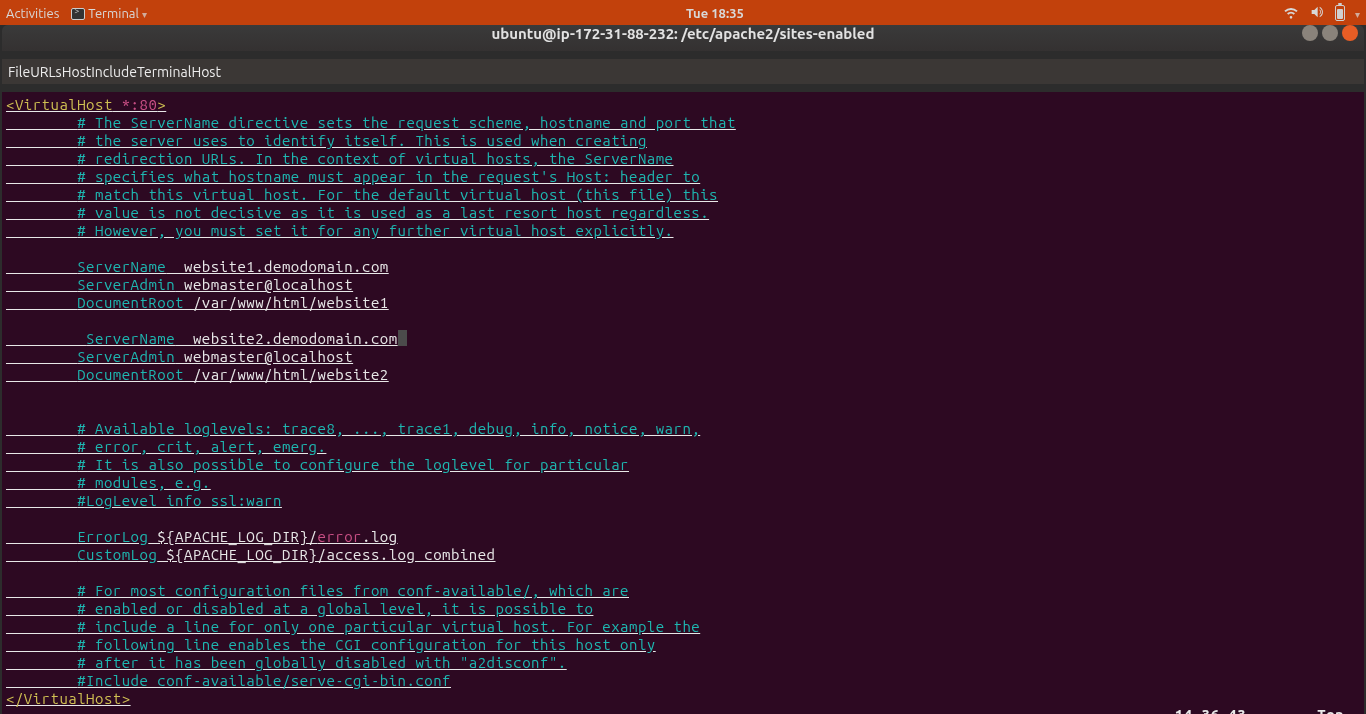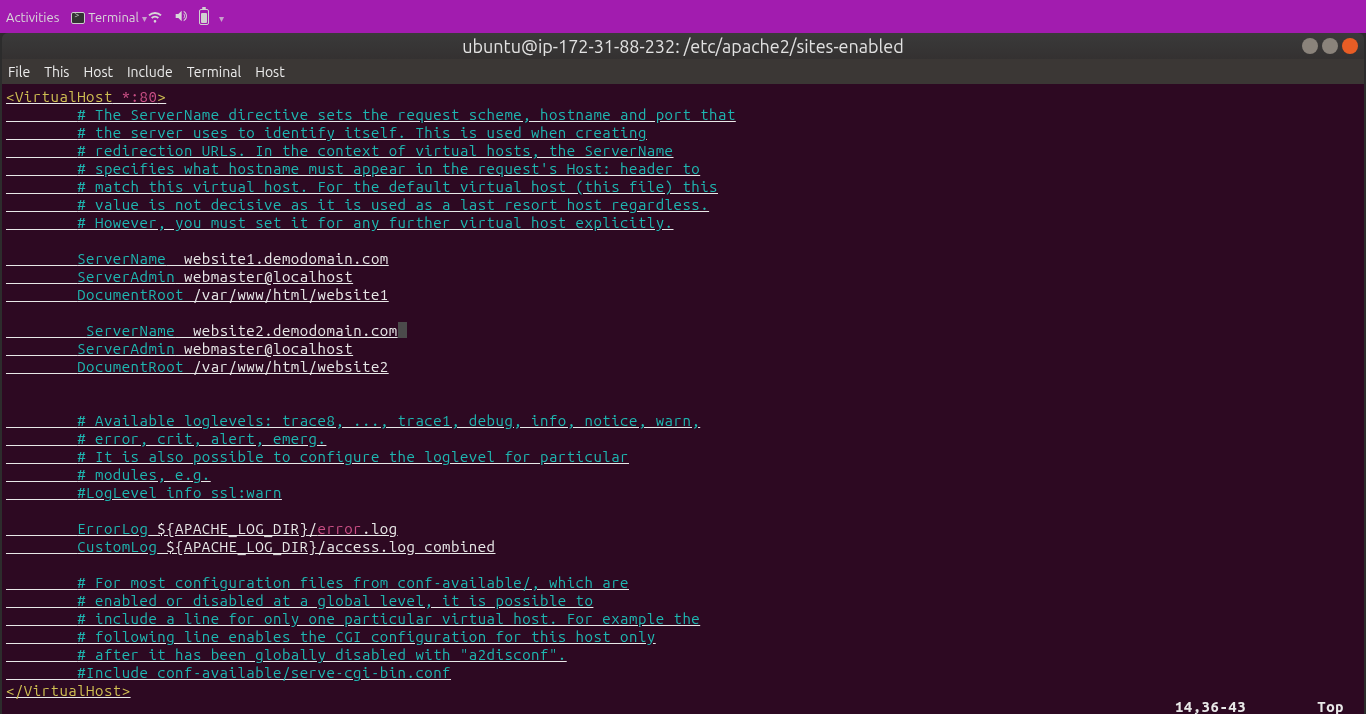--- a/index.html
+++ b/index.html
@@ -6,22 +6,22 @@
   body {
     width: 1366px;
     height: 714px;
     background: #2c2c2c;
     font-family: "Ubuntu", "DejaVu Sans", sans-serif;
     overflow: hidden;
     color: #ddd;
   }
   
   .topbar {
-    height: 33px;
-    background: #a21caf;
+    height: 25px;
+    background: #c2410c;
     display: flex;
     align-items: center;
     padding: 0 6px;
     font-size: 13px;
     color: #d8d8d8;
   }
   .topbar-left { display: flex; align-items: center; gap: 12px; }
   .topbar-center { flex: 1; text-align: center; font-weight: bold;}
   .topbar-right { display: flex; align-items: center; gap: 10px; }
   .dropdown-caret::after { content: " ▾"; font-size: 10px; opacity: .7;}
@@ -42,24 +42,23 @@
   }
   .battery::after {
     content:""; position:absolute; bottom:1px; left:1px; right:1px; height:10px;
     background:#d0d0d0; border-radius:1px;
   }
   
   .titlebar {
     height: 26px;
     background: linear-gradient(#3a3a3a,#343131);
     display: flex;
-    align-items: center;
     color: #e2e2e2;
-    font-size: 18px;
-    font-weight: normal;
+    font-size: 15px;
+    font-weight: bold;
     position: relative;
     border-top-left-radius:6px;
     border-top-right-radius:6px;
     margin: 0 2px;
   }
   .titlebar-title { flex:1; text-align:center; }
   .win-buttons { position:absolute; right:6px; display:flex; gap:4px;}
   .win-btn {
     width:16px; height:16px; border-radius:50%;
     display:flex; align-items:center; justify-content:center;
@@ -67,24 +66,23 @@
   }
   .win-min { background:#8a837b;}
   .win-max { background:#8a837b;}
   .win-close { background:#e85d25;}
   
   .menubar {
     height: 25px;
     background: #3b3735;
     display: flex; align-items:center;
     padding: 0 6px;
-    gap: 14px;
     font-size: 14px;
     color: #ececec;
-    margin: 0 2px;
+    margin: 8px 2px;
   }
   
   .term {
     background: #2d0922;
     margin: 0 2px;
     height: calc(714px - 27px - 26px - 25px);
     padding: 4px 4px;
     font-family: "Ubuntu Mono","DejaVu Sans Mono",monospace;
     font-size: 15px;
     line-height: 18px;
@@ -114,20 +112,21 @@
 <body>
 
 <div class="topbar">
   <div class="topbar-left">
     <span>Activities</span>
     <span class="dropdown-caret">
       <span class="term-icon"></span>
       <span>Terminal</span>
     </span>
   </div>
+  <div class="topbar-center">Tue 18:35</div>
   <div class="topbar-right">
     <span class="sys-icon"><svg viewBox="0 0 24 24">
           <path d="M12 18a2 2 0 100 4 2 2 0 000-4zm-6-4a9 9 0 0112 0l-2 2a6 6 0 00-8 0zM2 10a15 15 0 0120 0l-2 2a12 12 0 00-16 0z"></path>
         </svg></span>
     <span class="sys-icon"><svg viewBox="0 0 24 24">
           <path d="M4 9v6h4l5 5V4L8 9H4zm12-1a5 5 0 010 8v-2a3 3 0 000-4V8zm0-4a9 9 0 010 16v-2a7 7 0 000-12V4z"></path>
         </svg></span>
     <span class="battery"></span>
     <span class="sys-icon dropdown-caret"></span>
   </div>
@@ -137,21 +136,21 @@
   <div class="titlebar-title">ubuntu@ip-172-31-88-232: /etc/apache2/sites-enabled</div>
   <div class="win-buttons">
     <div class="win-btn win-min"></div>
     <div class="win-btn win-max"></div>
     <div class="win-btn win-close"></div>
   </div>
 </div>
 
 <div class="menubar">
   <span>File</span>
-  <span>This</span>
+  <span>URLs</span>
   <span>Host</span>
   <span>Include</span>
   <span>Terminal</span>
   <span>Host</span>
 </div>
 
 <div class="term"><span class="c-yellow">&lt;VirtualHost</span><span class="c-pink"> *:80</span><span class="c-yellow">&gt;</span>
         <span class="c-comment"># The ServerName directive sets the request scheme, hostname and port that</span>
         <span class="c-comment"># the server uses to identify itself. This is used when creating</span>
         <span class="c-comment"># redirection URLs. In the context of virtual hosts, the ServerName</span>

